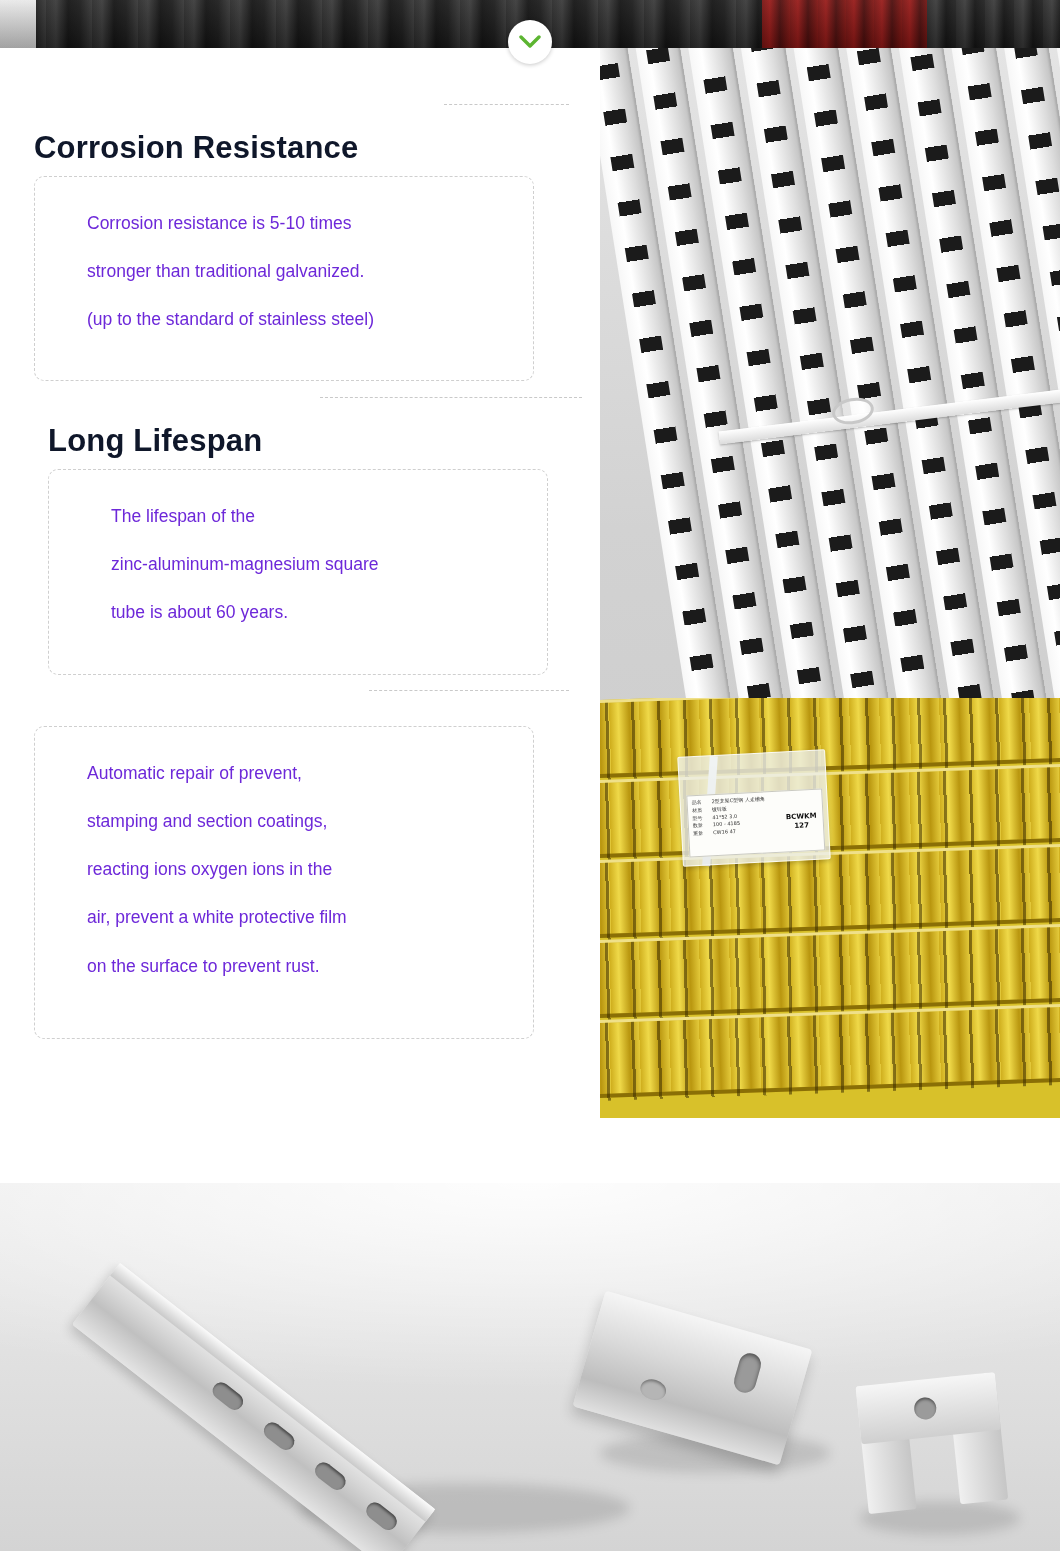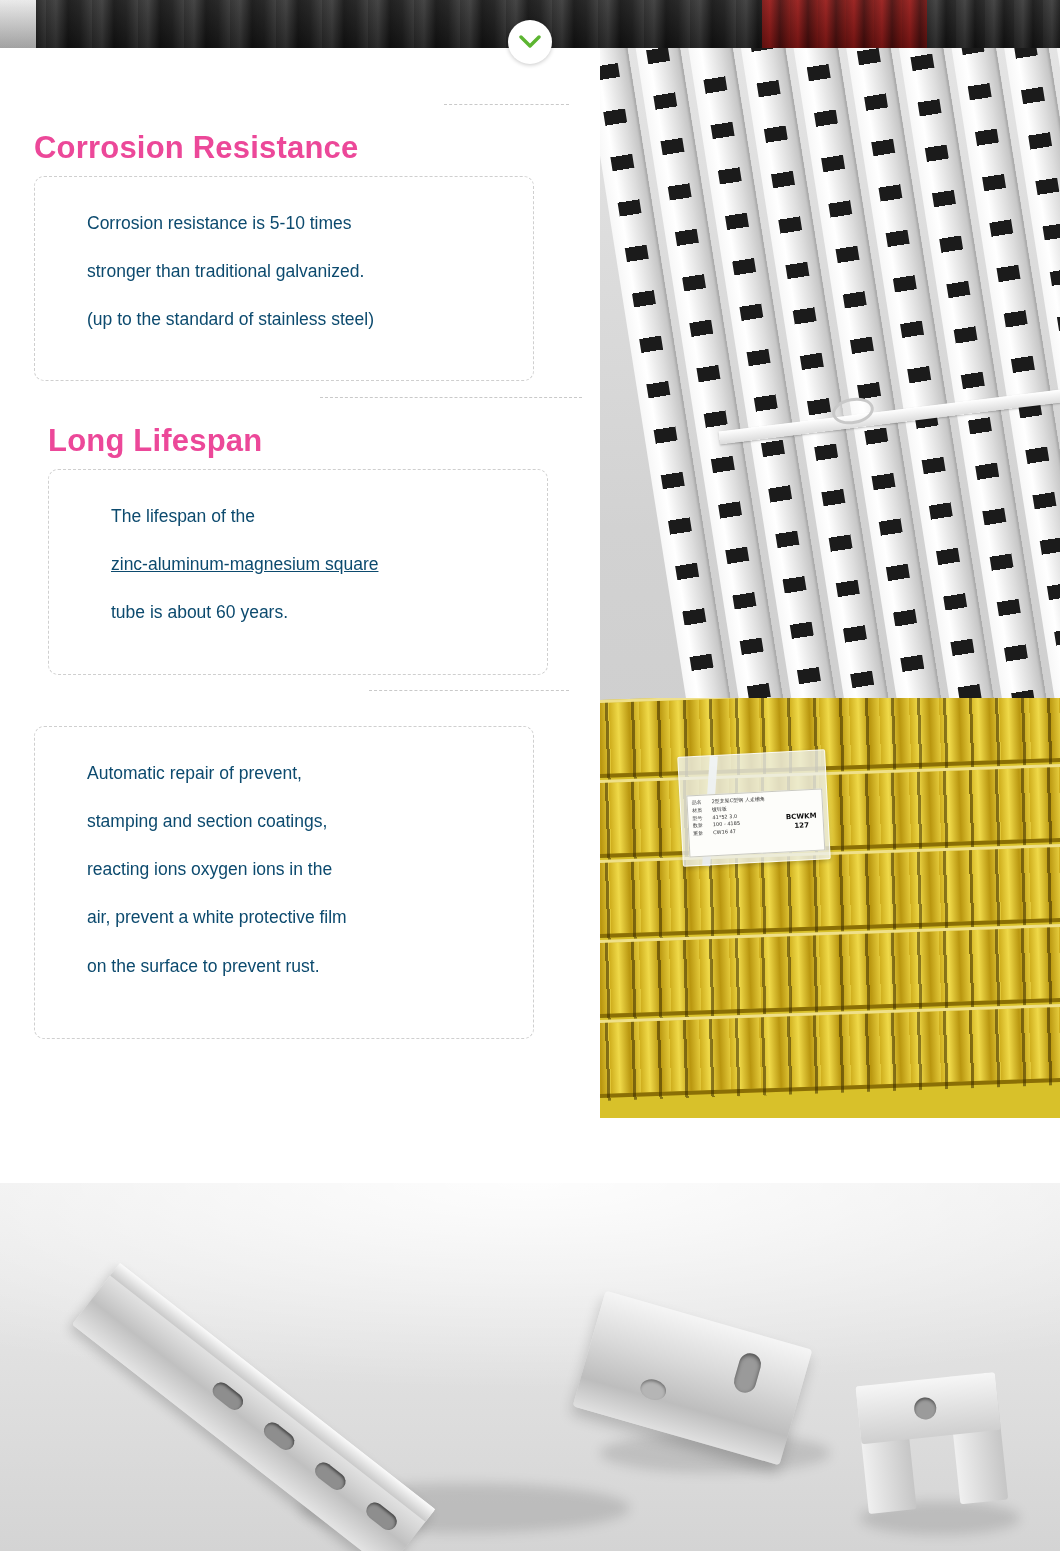--- a/index.html
+++ b/index.html
@@ -206,40 +206,40 @@
   .col {
     position: absolute;
     left: 0; top: 0;
     width: 600px;
   }
   .block { position: absolute; }
 
   .heading {
     font-size: 31px;
     font-weight: bold;
-    color: #ec4899;
+    color: #0f172a;
     letter-spacing: .2px;
     white-space: nowrap;
     margin: 0;
     font-family: "Liberation Sans", sans-serif;
   }
   .heading-rule {
     position: absolute;
     height: 1px;
     border-top: 1px dashed #c9c9c9;
   }
   .card {
     border: 1px dashed #cfcfcf;
     border-radius: 10px;
     background: #fff;
     padding: 22px 34px 20px 52px;
   }
   .card p {
     margin: 0;
-    color: #0c4a6e;
+    color: #6d28d9;
     font-size: 17.5px;
     line-height: 2.75;
   }
   .justify p { text-align: justify; text-align-last: left; }
 
   
   .bottom-photo {
     position: absolute;
     left: 0; top: 1183px;
     width: 1060px; height: 368px;
@@ -464,21 +464,21 @@
         <p style="text-align:left;">stronger than traditional galvanized.</p>
         <p style="text-align:right;">(up to the standard of stainless steel)</p>
       </div>
     </div>
 
     <div class="block" style="left:48px; top:375px; width:500px;">
       <h2 class="heading">Long Lifespan</h2>
       <div class="heading-rule" style="left:272px; top:-26px; width:262px;"></div>
       <div class="card" style="margin-top:10px; width:500px; height:206px;">
         <p style="padding-left:10px;">The lifespan of the</p>
-        <p style="padding-left:10px;text-decoration:underline;">zinc-aluminum-magnesium square</p>
+        <p style="padding-left:10px;">zinc-aluminum-magnesium square</p>
         <p style="padding-left:10px;">tube is about 60 years.</p>
       </div>
     </div>
 
     <div class="block" style="left:34px; top:668px; width:500px;">
       <div class="heading-rule" style="left:335px; top:-26px; width:200px;"></div>
       <div class="card justify" style="margin-top:10px; width:500px; height:313px; padding-right:56px;">
         <p>Automatic repair of prevent,</p>
         <p>stamping and section coatings,</p>
         <p>reacting ions oxygen ions in the</p>

